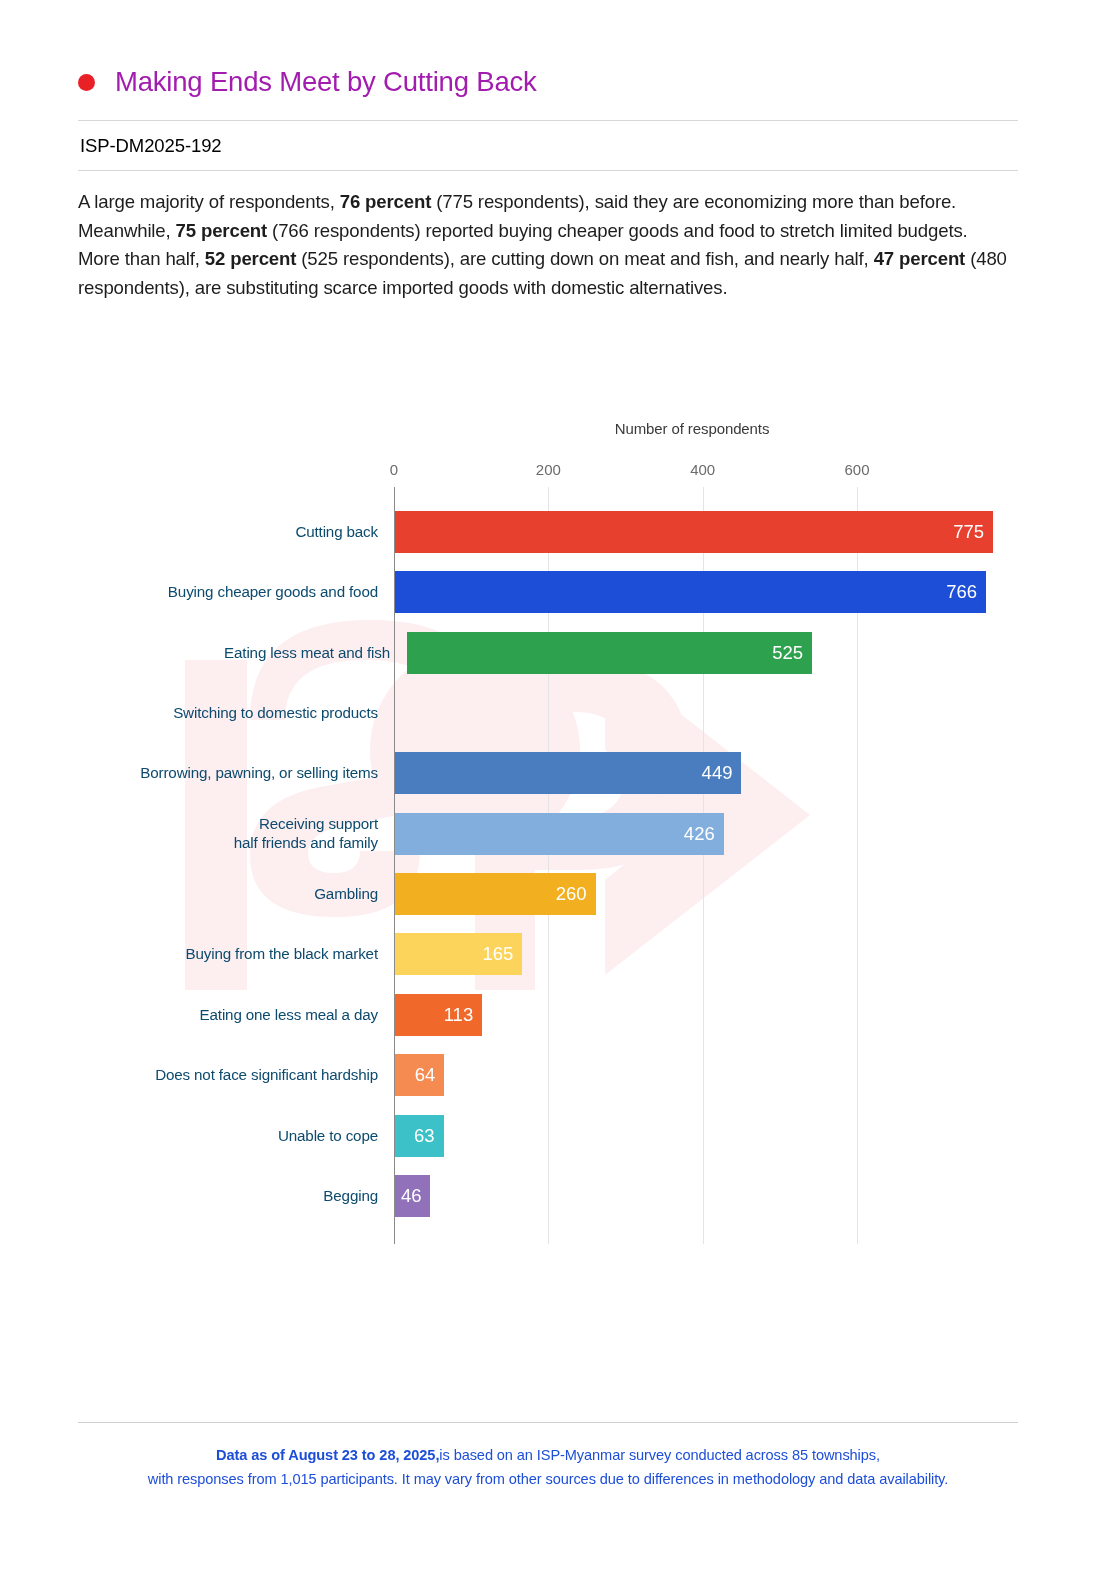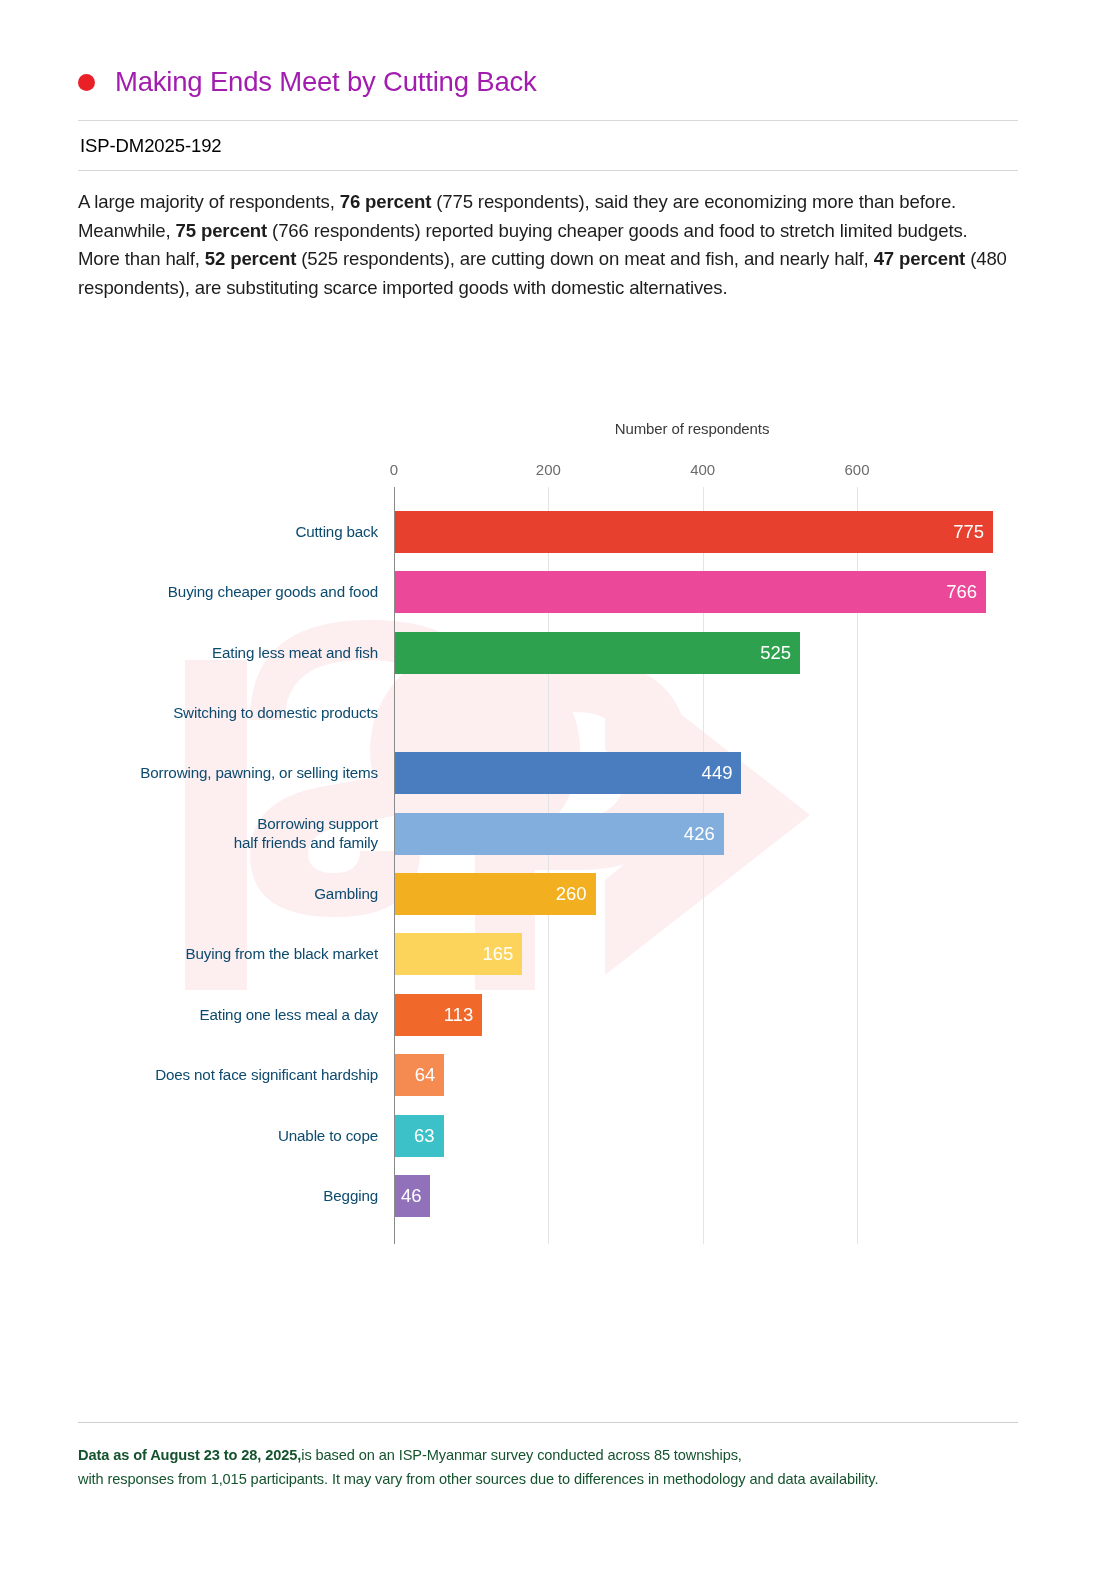--- a/index.html
+++ b/index.html
@@ -64,21 +64,21 @@
   }
   .bar-value {
     position:absolute; right:9px; top:50%; transform:translateY(-50%);
     font-size:18.5px; color:#ffffff; letter-spacing:0px; white-space:nowrap;
   }
 
   
   .footer-rule { position:absolute; left:78px; top:1422px; width:940px; height:1px; background:#cfcfcf; }
   .footer {
     position:absolute; left:78px; top:1443px; width:940px;
-    font-size:14.6px; line-height:24px; color:#14532d; letter-spacing:-0.1px;
+    font-size:14.6px; line-height:24px; color:#1d4ed8; letter-spacing:-0.1px;text-align:center;
   }
   .footer b { font-weight:700; }
 </style>
 </head>
 <body>
 
 <div class="page">
 
   <div class="header">
     <div class="title-row">
@@ -125,25 +125,25 @@
             <div>Cutting back</div>
           </div>
           <div class="bar" style="width: 598.042px; background: rgb(232, 64, 47);">
             <span class="bar-value">775</span>
           </div>
         </div>
         <div class="row" style="top: 571.35px; width: 1110px;">
           <div class="cat-label" style="left: 78px; right: auto; width: 300px; top: 11px;">
             <div>Buying cheaper goods and food</div>
           </div>
-          <div class="bar" style="width: 591.097px; background: #ec4899;">
+          <div class="bar" style="width: 591.097px; background: #1d4ed8;">
             <span class="bar-value">766</span>
           </div>
         </div>
-        <div class="row" style="top: 631.7px; width: 954px;">
+        <div class="row" style="top: 631.7px; width: 954px; margin-left: 12px;">
           <div class="cat-label" style="left: 78px; right: auto; width: 300px; top: 11px;">
             <div>Eating less meat and fish</div>
           </div>
           <div class="bar" style="width: 405.125px; background: rgb(46, 161, 79);">
             <span class="bar-value">525</span>
           </div>
         </div>
         <div class="row" style="top: 692.05px; width: 1110px;">
           <div class="cat-label" style="left: 78px; right: auto; width: 300px; top: 11px;">
             <div>Switching to domestic products</div>
@@ -152,21 +152,21 @@
         <div class="row" style="top: 752.4px; width: 1110px;">
           <div class="cat-label" style="left: 78px; right: auto; width: 300px; top: 11px;">
             <div>Borrowing, pawning, or selling items</div>
           </div>
           <div class="bar" style="width: 346.478px; background: rgb(74, 124, 192);">
             <span class="bar-value">449</span>
           </div>
         </div>
         <div class="row" style="top: 812.75px; width: 1110px;">
           <div class="cat-label" style="left: 78px; right: auto; width: 300px; top: 1px;">
-            <div>Borrowing support</div>
+            <div>Receiving support</div>
             <div>half friends and family</div>
           </div>
           <div class="bar" style="width: 328.73px; background: rgb(129, 174, 221);">
             <span class="bar-value">426</span>
           </div>
         </div>
         <div class="row" style="top: 873.1px; width: 1110px;">
           <div class="cat-label" style="left: 78px; right: auto; width: 300px; top: 11px;">
             <div>Gambling</div>
           </div>

